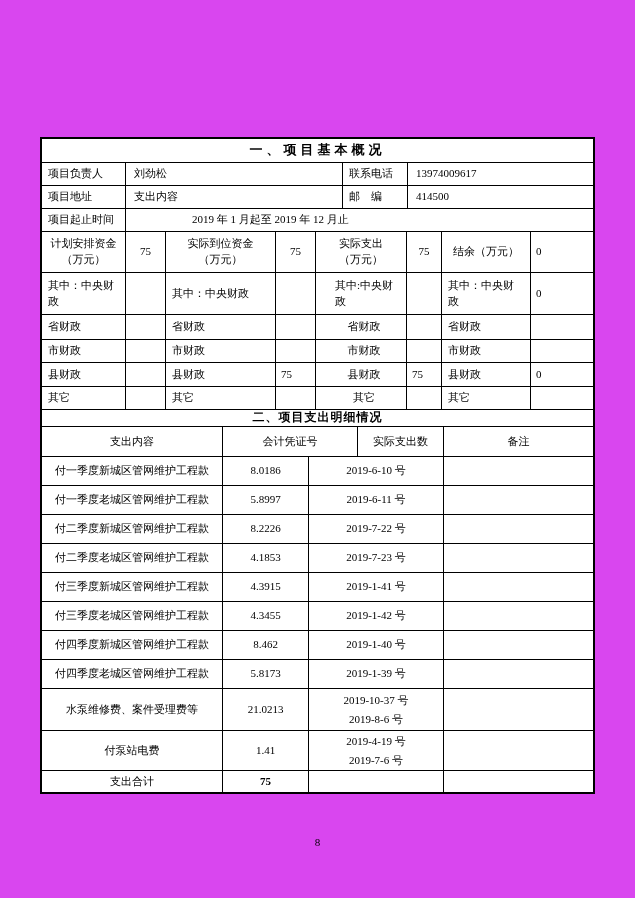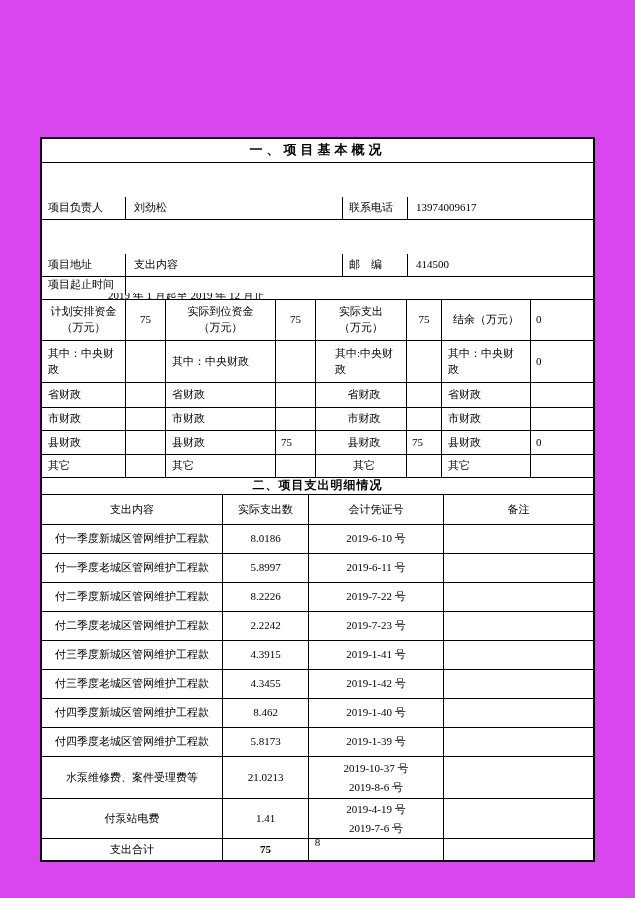--- a/index.html
+++ b/index.html
@@ -27,22 +27,22 @@
   .vlines span { display:block; line-height:1.65; }
   .bold { font-weight:bold; }
 
   
   .h-title1 { height:24px; }
   .title1-cell { justify-content:center; font-weight:bold; font-size:13px; letter-spacing:4px; }
   .h-title2 { height:17px; }
   .title2-cell { justify-content:center; font-weight:bold; font-size:12px; letter-spacing:1px; }
 
   
-  .h-info { height:23px;margin-top:34px; }
-  .h-date { height:23px;flex-direction:column; }
+  .h-info { height:23px; }
+  .h-date { height:23px; }
   .h-f1 { height:41px; }
   .h-f2 { height:42px; }
   .h-f3 { height:25px; }
   .h-f4 { height:23px; }
   .h-f5 { height:24px; }
   .h-f6 { height:23px; }
   .h-head { height:30px; }
   .h-exp { height:29px; }
   .h-exp-tall { height:42px; }
   .h-exp-tall2 { height:40px; }
@@ -199,22 +199,22 @@
       <div class="cell fw7 lbl">其它</div>
       <div class="cell w-fl fv"></div>
     </div>
 
     <div class="row h-title2">
       <div class="cell w-fl title2-cell">二、项目支出明细情况</div>
     </div>
 
     <div class="row h-head">
       <div class="cell ew1 ctr">支出内容</div>
+      <div class="cell ew3 ctr">会计凭证号</div>
       <div class="cell ew2 ctr">实际支出数</div>
-      <div class="cell ew3 ctr">会计凭证号</div>
       <div class="cell w-fl ctr">备注</div>
     </div>
 
     <div class="row h-exp">
       <div class="cell ew1 ctr">付一季度新城区管网维护工程款</div>
       <div class="cell ew2 ctr">8.0186</div>
       <div class="cell ew3 ctr">2019-6-10 号</div>
       <div class="cell w-fl ctr"></div>
     </div>
     <div class="row h-exp">
@@ -224,21 +224,21 @@
       <div class="cell w-fl ctr"></div>
     </div>
     <div class="row h-exp">
       <div class="cell ew1 ctr">付二季度新城区管网维护工程款</div>
       <div class="cell ew2 ctr">8.2226</div>
       <div class="cell ew3 ctr">2019-7-22 号</div>
       <div class="cell w-fl ctr"></div>
     </div>
     <div class="row h-exp">
       <div class="cell ew1 ctr">付二季度老城区管网维护工程款</div>
-      <div class="cell ew2 ctr">2.2242</div>
+      <div class="cell ew2 ctr">4.1853</div>
       <div class="cell ew3 ctr">2019-7-23 号</div>
       <div class="cell w-fl ctr"></div>
     </div>
     <div class="row h-exp">
       <div class="cell ew1 ctr">付三季度新城区管网维护工程款</div>
       <div class="cell ew2 ctr">4.3915</div>
       <div class="cell ew3 ctr">2019-1-41 号</div>
       <div class="cell w-fl ctr"></div>
     </div>
     <div class="row h-exp">

